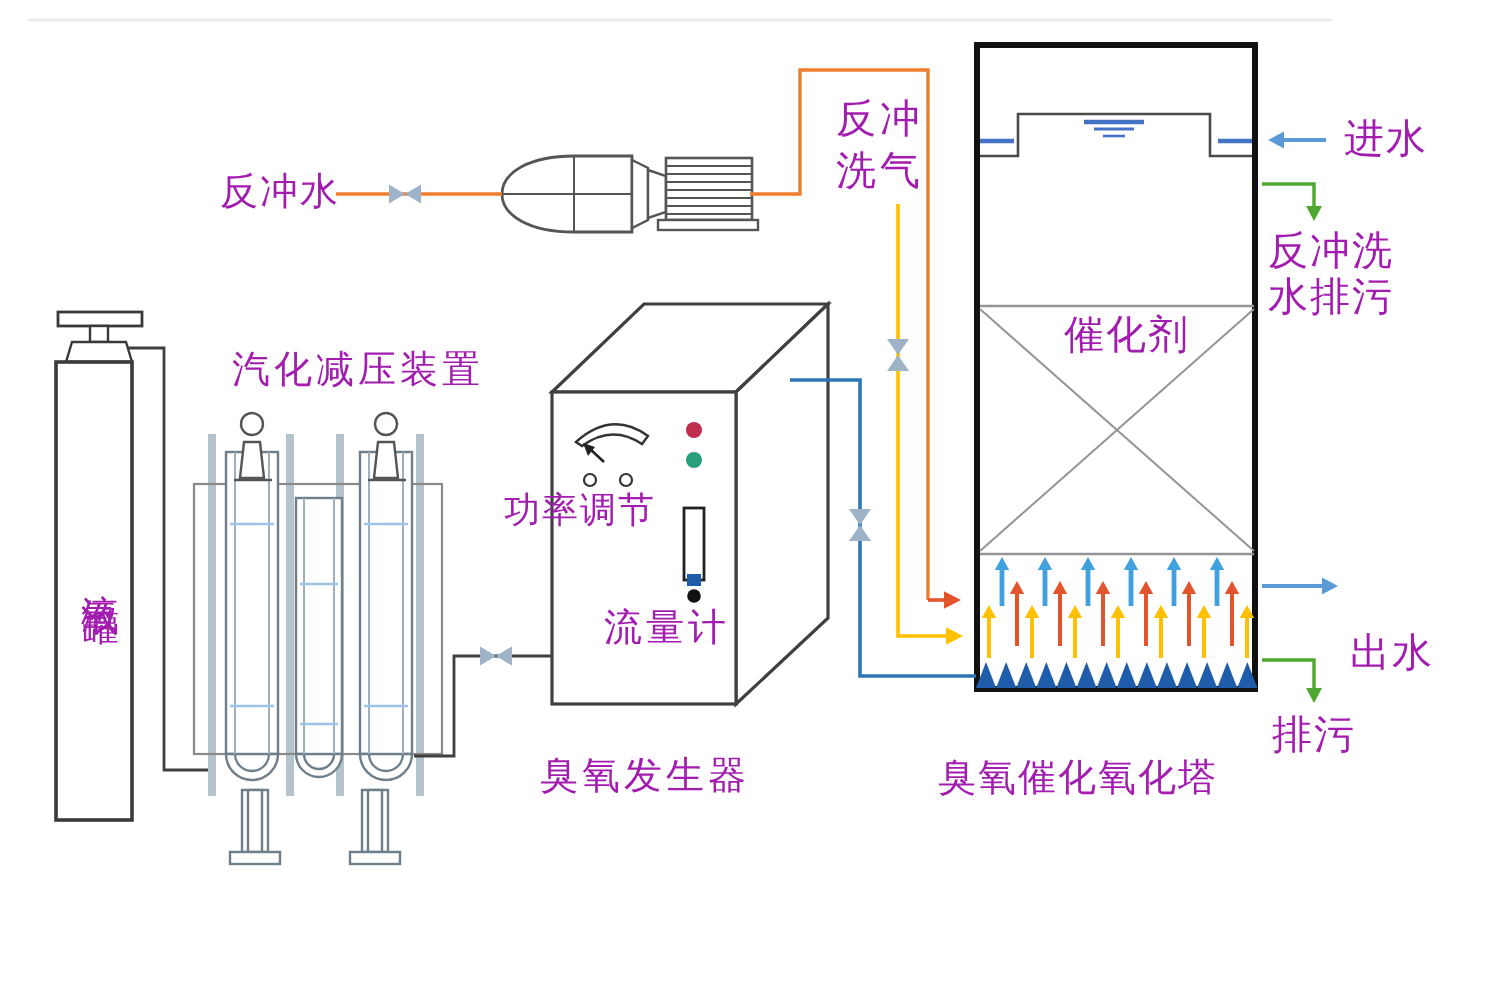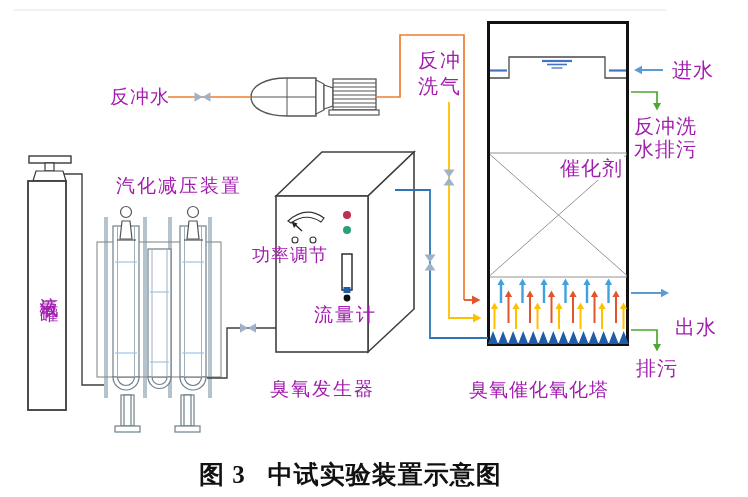--- a/index.html
+++ b/index.html
@@ -10,21 +10,21 @@
   #art{position:absolute;left:0;top:0;}
   .lbl{
     position:absolute;font-size:19px;line-height:1.16;white-space:nowrap;
     color:#a21caf;letter-spacing:1px;
   }
   .lbl.sm{font-size:18px;}
   .lbl.sp{letter-spacing:2px;}
   .vert{
     writing-mode:vertical-rl;text-orientation:upright;letter-spacing:4px;font-size:19px;
   }
-  .masked{background:#ffffff;padding:0 2px;margin-left:28px;}
+  .masked{background:#ffffff;padding:0 2px;}
   #caption{
     position:absolute;left:199px;top:458px;font-size:25px;font-weight:700;
     letter-spacing:1px;white-space:nowrap;color:#111;
   }
   #caption .gap{display:inline-block;width:22px;}
 </style>
 </head>
 <body>
 
 <div id="stage">
@@ -247,28 +247,25 @@
         <polygon points="598.55,344 608.5999999999999,344 603.5699999999999,331" fill="#1F5CA9"></polygon>
         <polygon points="608.6,344 618.65,344 613.62,331" fill="#1F5CA9"></polygon>
         <polygon points="618.65,344 628.6999999999999,344 623.67,331" fill="#1F5CA9"></polygon>
       </g>
 </svg>
 
   <div class="lbl" style="left:110px;top:86px;">反冲水</div>
   <div class="lbl sp" style="left:116px;top:175px;">汽化减压装置</div>
   <div class="lbl vert" style="left:38px;top:281px;">液氧罐</div>
   <div class="lbl sm" style="left:252px;top:245px;">功率调节</div>
-  <div class="lbl sp" style="left:314px;top:304px;text-align:center;">流量计</div>
+  <div class="lbl sp" style="left:302px;top:304px;text-align:center;">流量计</div>
   <div class="lbl sp" style="left:270px;top:378px;">臭氧发生器</div>
   <div class="lbl sp" style="left:418px;top:49px;font-size:20px;">反冲</div>
   <div class="lbl sp" style="left:418px;top:75px;font-size:20px;text-align:right;">洗气</div>
   <div class="lbl" style="left:672px;top:59px;font-size:20px;">进水</div>
   <div class="lbl" style="left:634px;top:115px;font-size:20px;">反冲洗</div>
   <div class="lbl" style="left:634px;top:138px;font-size:20px;">水排污</div>
   <div class="lbl masked" style="left:530px;top:157px;font-size:20px;">催化剂</div>
   <div class="lbl" style="left:675px;top:284px;font-size:20px;margin-top:32px;">出水</div>
   <div class="lbl" style="left:636px;top:357px;font-size:20px;">排污</div>
   <div class="lbl" style="left:469px;top:379px;">臭氧催化氧化塔</div>
 
-  <div id="caption">
-    <span>图 3</span><span class="gap"></span><span>中试实验装置示意图</span>
-  </div>
 </div>
 
 </body></html>

